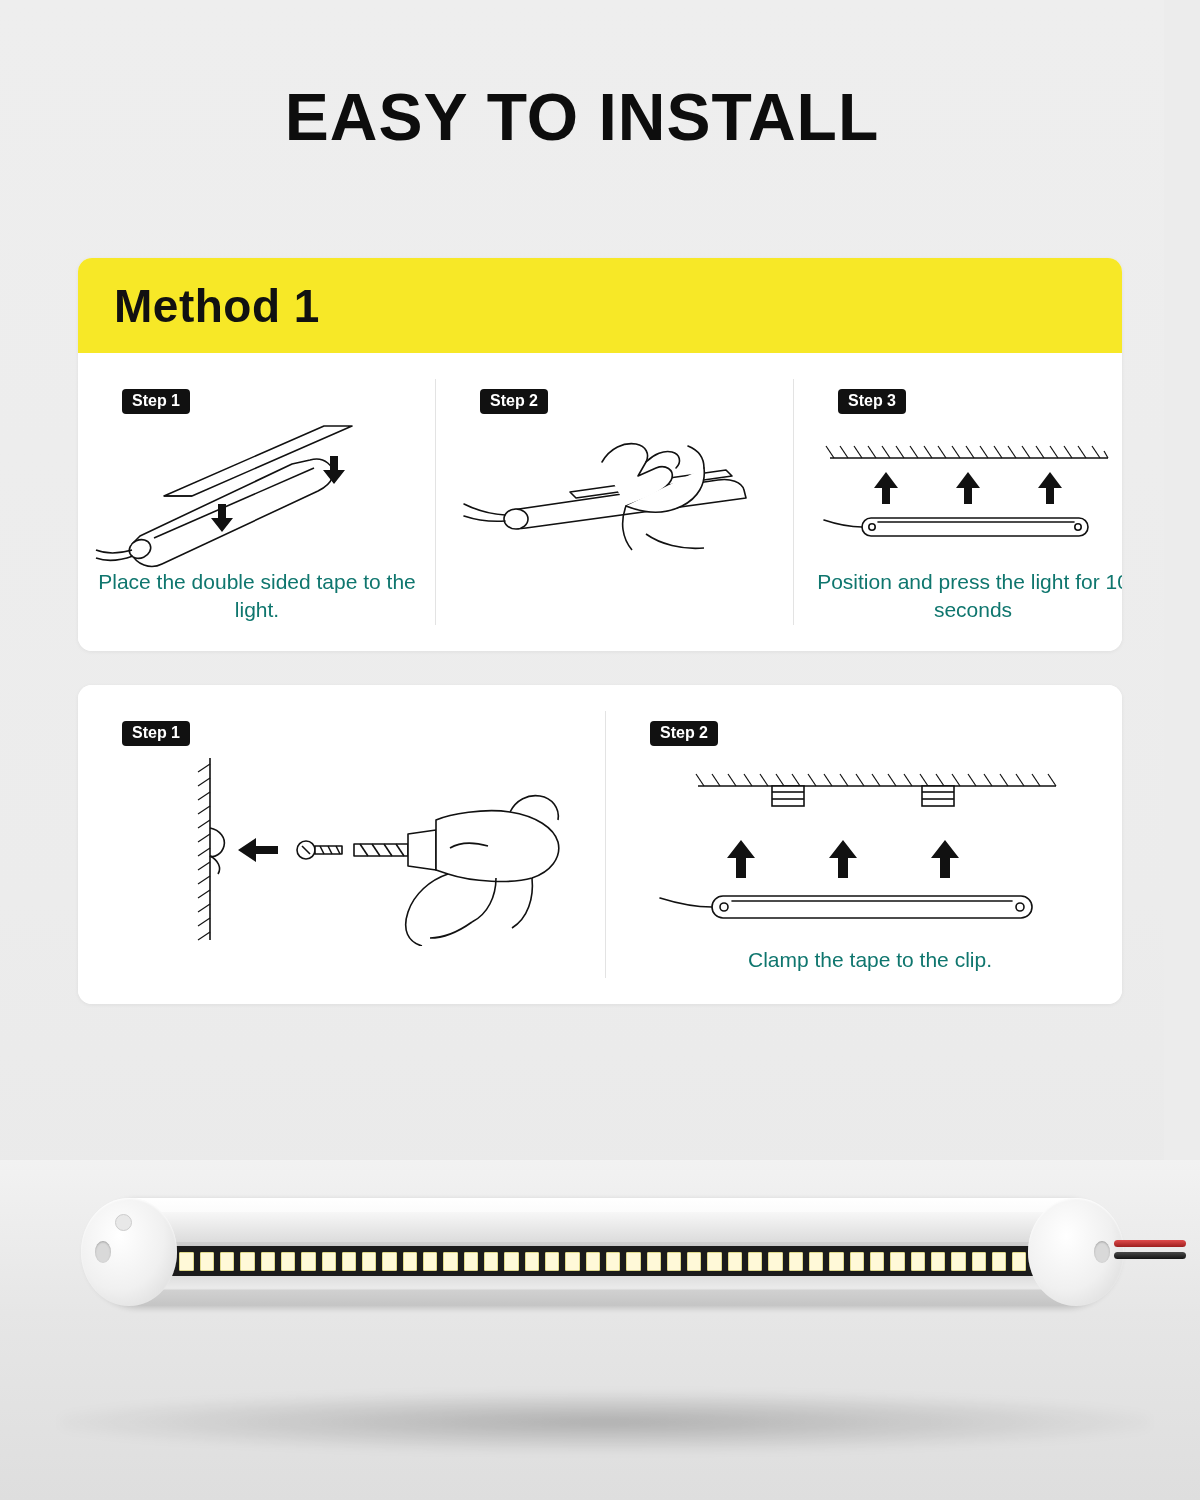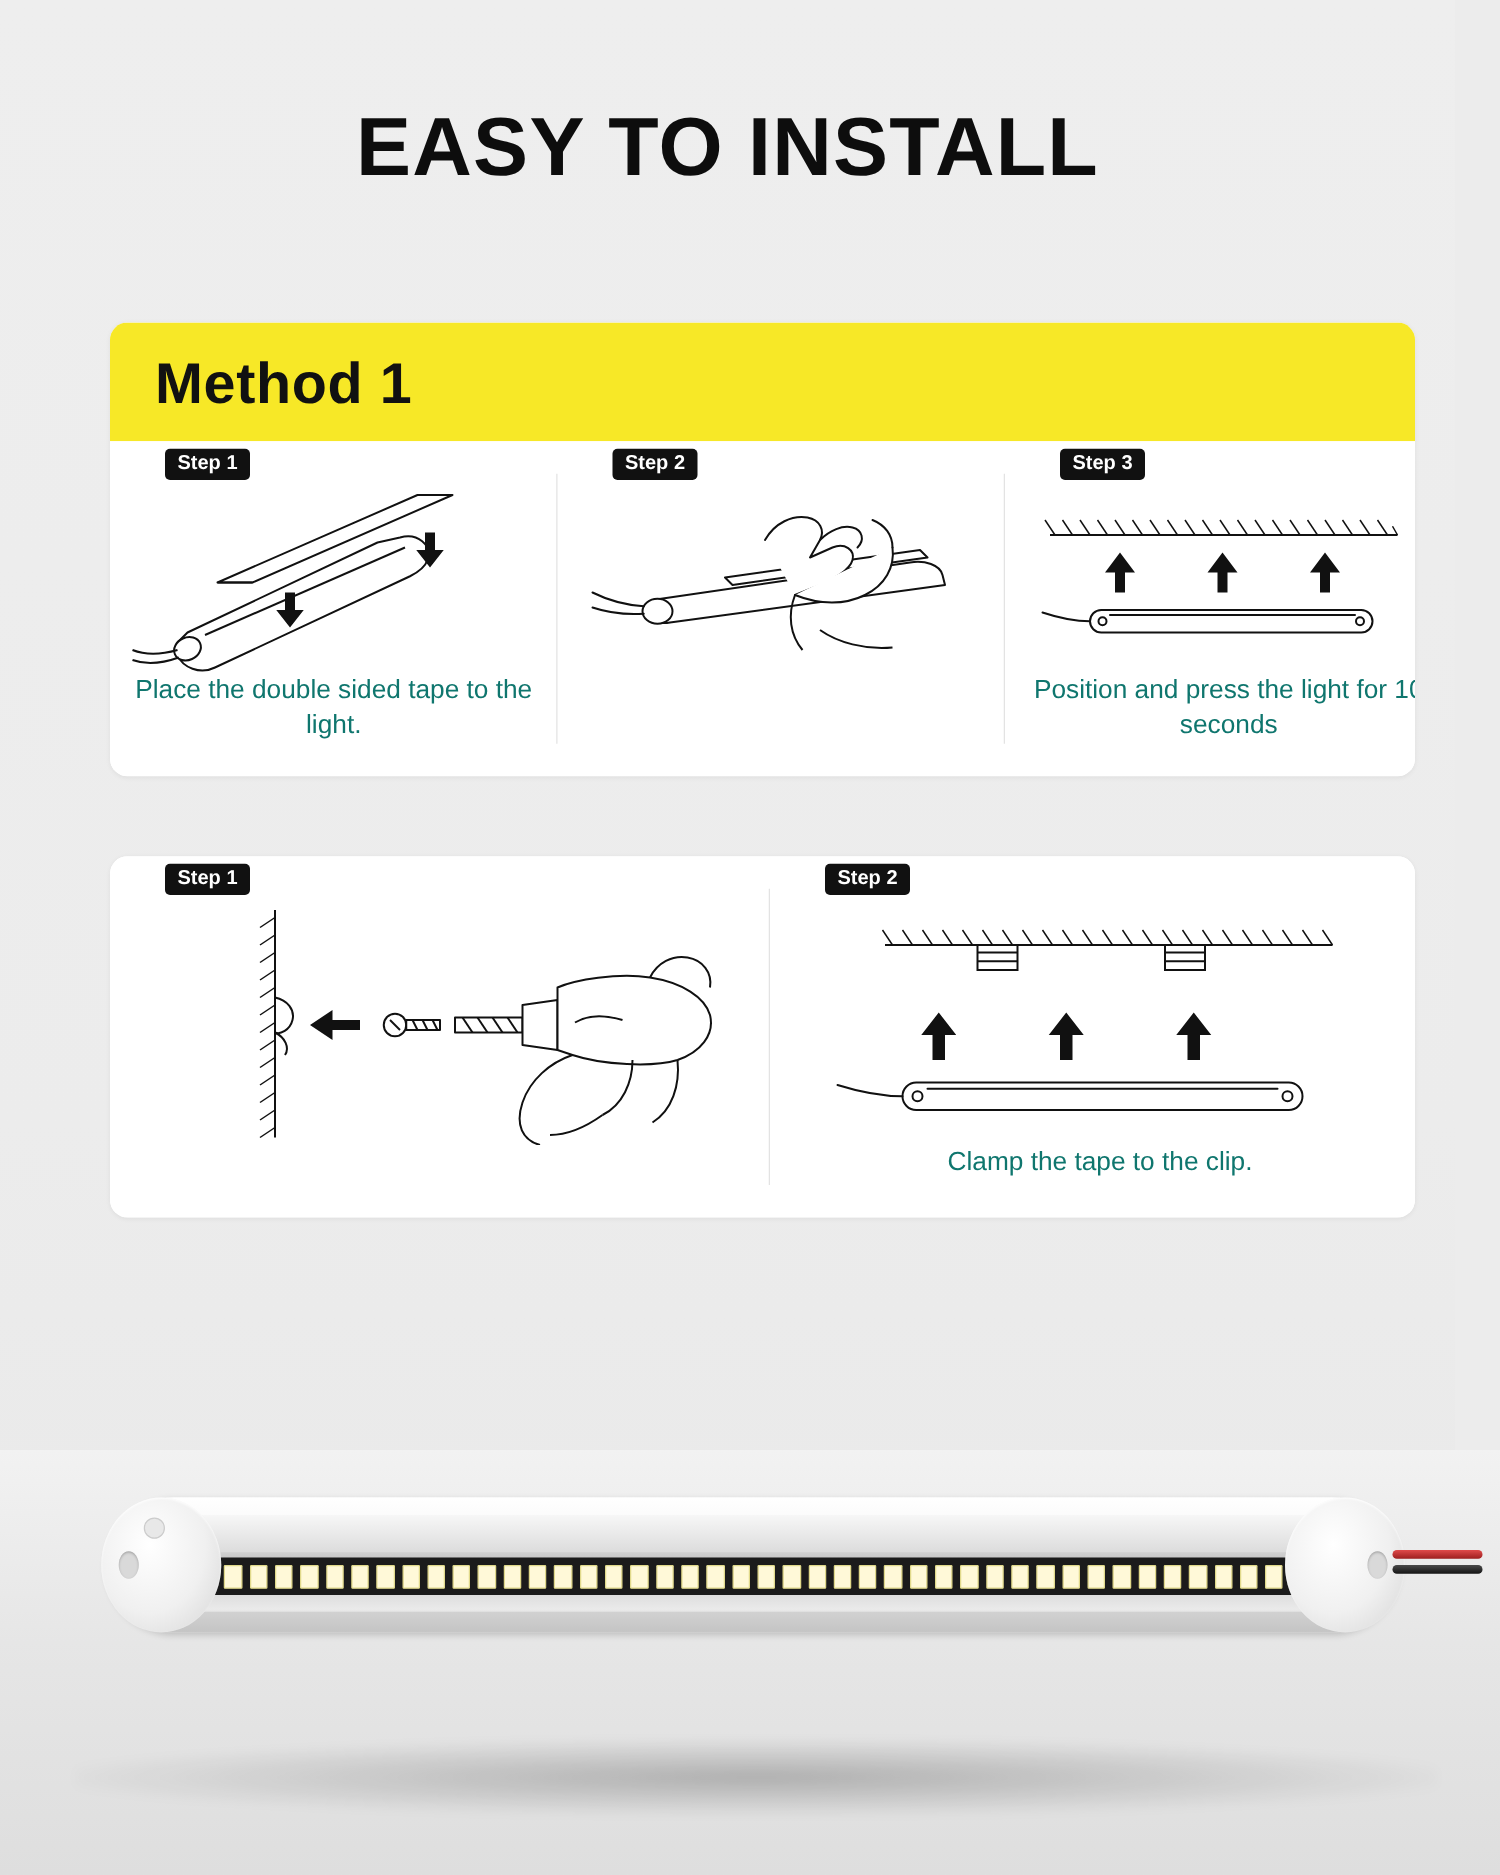--- a/index.html
+++ b/index.html
@@ -28,21 +28,21 @@
     font-weight: bold;
     letter-spacing: 1px;
     color: #0d0d0d;
     padding-top: 84px;
     line-height: 1;
   }
 
   
   .card {
     position: absolute;
-    left: 88px;
+    left: 78px;
     width: 1044px;
     background: #ffffff;
     border-radius: 14px;
     box-shadow: 0 1px 4px rgba(0,0,0,0.06);
     overflow: hidden;
   }
   .card-header {
     background: #f7e827;
     height: 95px;
     display: flex;
@@ -57,21 +57,21 @@
     letter-spacing: 0.5px;
   }
   .card-body {
     display: flex;
     background: #fff;
   }
 
   .col {
     flex: 1;
     box-sizing: border-box;
-    padding: 6px 14px 26px 14px;
+    padding: 36px 14px 26px 14px;
     position: relative;
     border-radius: 12px;
   }
   .col.divider-right::after {
     content: "";
     position: absolute;
     right: 0;
     top: 26px;
     bottom: 26px;
     width: 1px;

